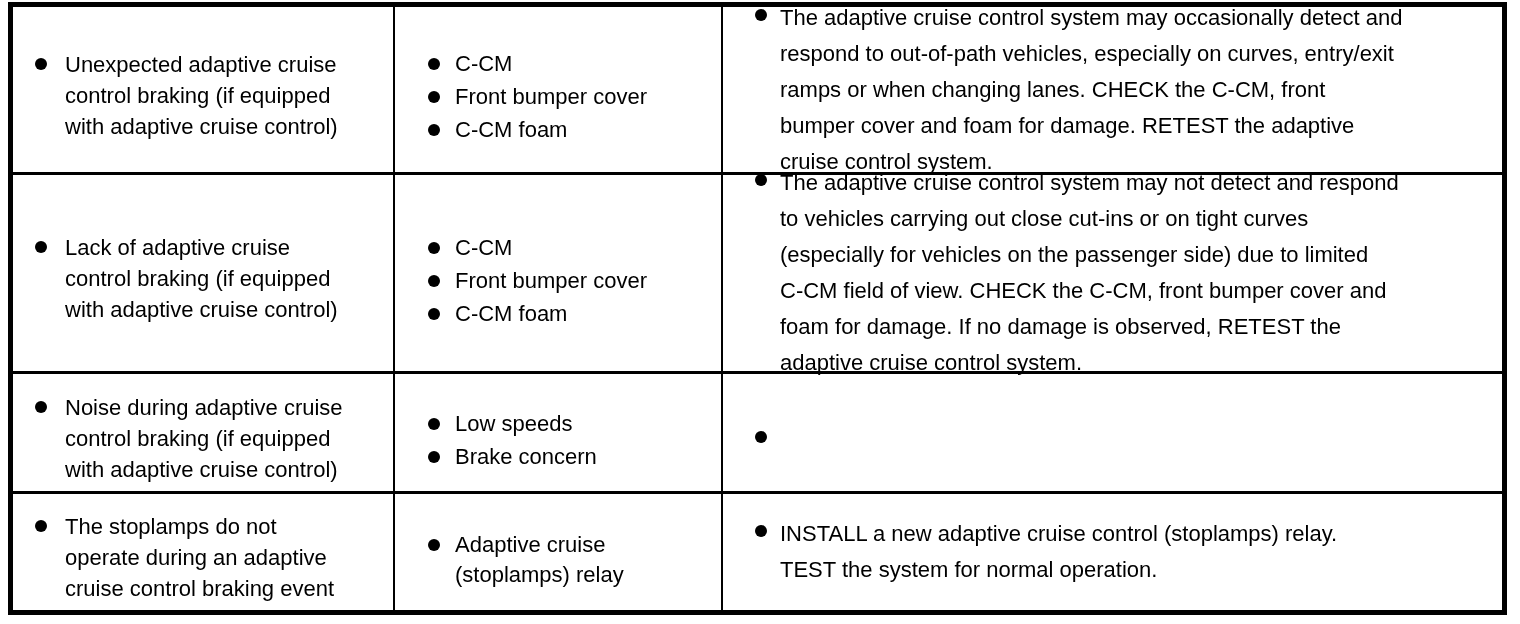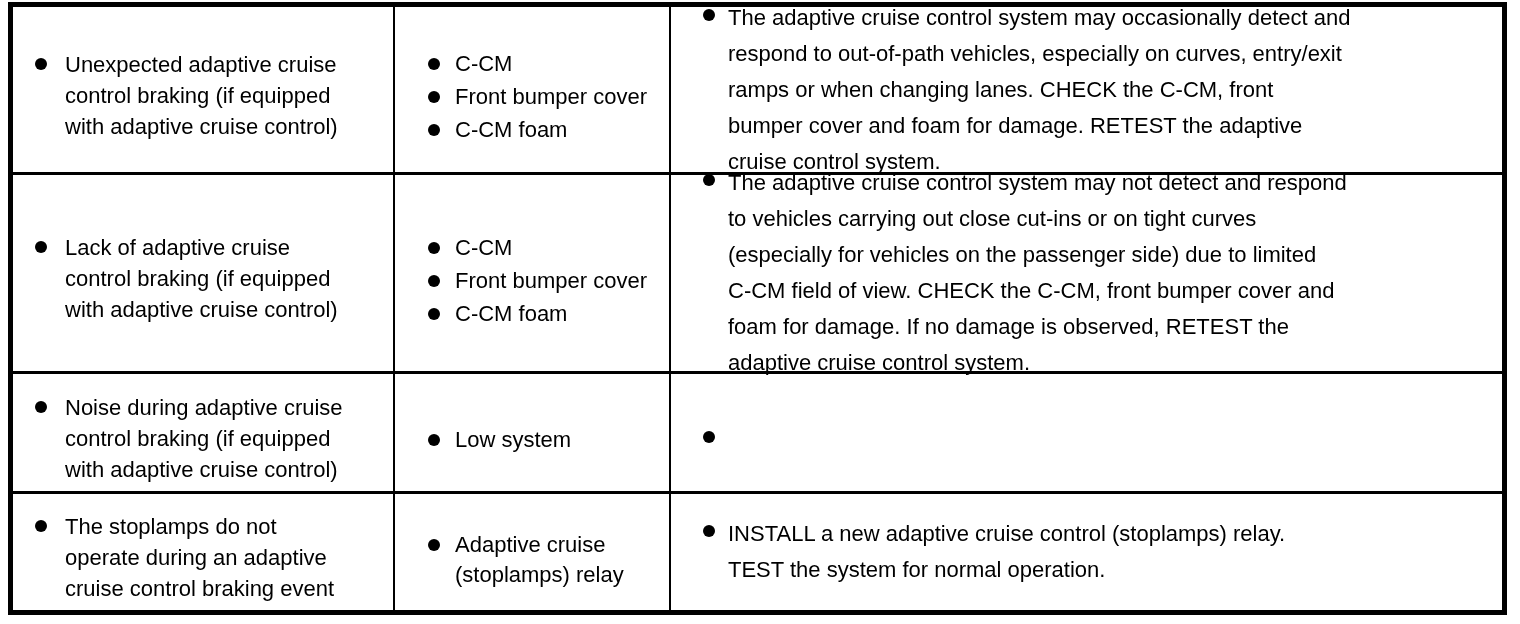--- a/index.html
+++ b/index.html
@@ -40,21 +40,21 @@
     display: flex;
     flex-direction: column;
     justify-content: center;
   }
   .c1 {
     width: 382px;
     border-right: 2px solid #000;
     padding: 17px 10px 6px 22px;
   }
   .c2 {
-    width: 276px;
+    width: 328px;
     border-right: 2px solid #000;
     padding: 21px 6px 6px 33px;
     row-gap: 3px;
   }
   .c3 {
     flex: 1;
     padding: 6px 8px 6px 32px;
   }
   .li {
     display: flex;
@@ -167,21 +167,25 @@
           <span class="dot"></span>
           <span class="text">Noise during adaptive cruise
 control braking (if equipped
 with adaptive cruise control)</span>
         </div>
       </div>
     <div class="cell c2">
 
     <div class="li">
           <span class="dot"></span>
-          <span class="text">Low system</span>
+          <span class="text">Low speeds</span>
+        </div>
+        <div class="li">
+          <span class="dot"></span>
+          <span class="text">Brake concern</span>
         </div>
       </div>
     <div class="cell c3">
 
     <div class="li">
           <span class="dot"></span>
         </div>
       </div>
   </div>
 

